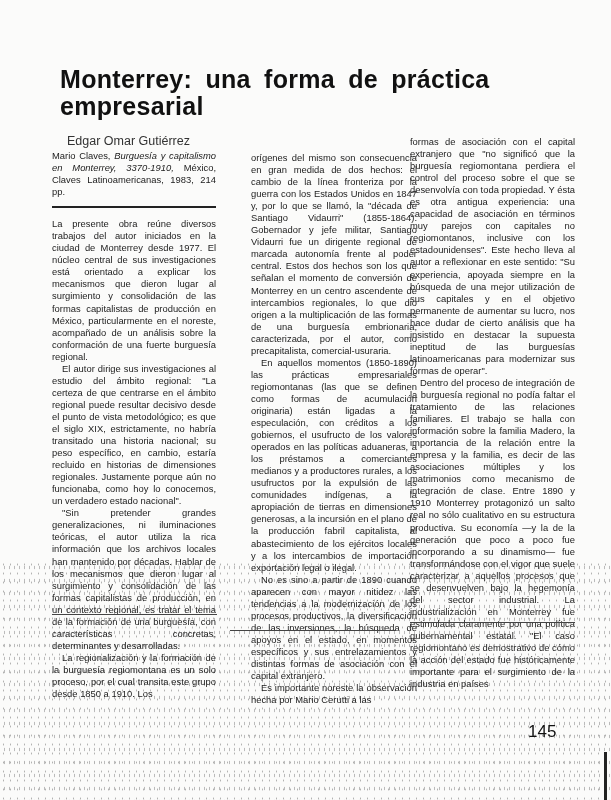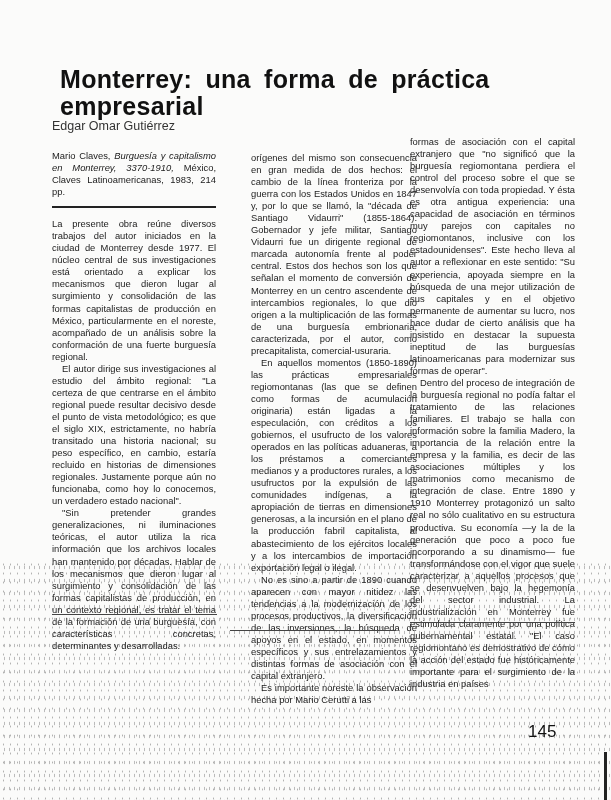--- a/index.html
+++ b/index.html
@@ -19,21 +19,21 @@
     background-position: 0 0, 3px 4px, 2px 1px;
     opacity: 0.55;
   }
   .title {
     position: absolute; left: 52px; top: 58px; width: 470px;
     font-size: 25px; font-weight: bold; line-height: 27px; color: #111;
     letter-spacing: 0.3px; margin: 8px; word-spacing: 6px;
   }
   .author {
     position: absolute; left: 52px; top: 119px;
-    font-size: 12.5px; color: #333; margin: 0;
+    font-size: 12.5px; color: #333; margin: 15px;
   }
   .col {
     position: absolute; font-size: 9.4px; line-height: 12.05px;
     text-align: justify; color: #222;
   }
   .col p { margin: 0; }
   .col .indent { text-indent: 10px; }
   .col1 { left: 52px; top: 150px; width: 164px; }
   .col2 { left: 230px; top: 152px; width: 166px; margin-left: 21px; }
   .col3 { left: 410px; top: 136px; width: 165px; }
@@ -63,20 +63,21 @@
 <div class="col col1">
   <p class="ref">
     <span>Mario Claves,</span>
     <span class="book">Burguesía y capitalismo en Monterrey, 3370-1910,</span>
     <span>México, Claves Latinoamericanas, 1983, 214 pp.</span>
   </p>
   <div class="rule"></div>
   <p>La presente obra reúne diversos trabajos del autor iniciados en la ciudad de Monterrey desde 1977. El núcleo central de sus investigaciones está orientado a explicar los mecanismos que dieron lugar al surgimiento y consolidación de las formas capitalistas de producción en México, particularmente en el noreste, acompañado de un análisis sobre la conformación de una fuerte burguesía regional.</p>
   <p class="indent">El autor dirige sus investigaciones al estudio del ámbito regional: "La certeza de que centrarse en el ámbito regional puede resultar decisivo desde el punto de vista metodológico; es que el siglo XIX, estrictamente, no habría transitado una historia nacional; su peso específico, en cambio, estaría recluido en historias de dimensiones regionales. Justamente porque aún no funcionaba, como hoy lo conocemos, un verdadero estado nacional".</p>
   <p class="indent">"Sin pretender grandes generalizaciones, ni iluminaciones teóricas, el autor utiliza la rica información que los archivos locales han mantenido por décadas. Hablar de los mecanismos que dieron lugar al surgimiento y consolidación de las formas capitalistas de producción, en un contexto regional, es tratar el tema de la formación de una burguesía, con características concretas, determinantes y desarrolladas.</p>
+  <p class="indent">La regionalización y la formación de la burguesía regiomontana es un solo proceso, por el cual transita este grupo desde 1850 a 1910. Los</p>
 </div>
 
 <div class="col col2">
   <p>orígenes del mismo son consecuencia en gran medida de dos hechos: el cambio de la línea fronteriza por la guerra con los Estados Unidos en 1847 y, por lo que se llamó, la "década de Santiago Vidaurri" (1855-1864). Gobernador y jefe militar, Santiago Vidaurri fue un dirigente regional de marcada autonomía frente al poder central. Estos dos hechos son los que señalan el momento de conversión de Monterrey en un centro ascendente de intercambios regionales, lo que dio origen a la multiplicación de las formas de una burguesía embrionaria; caracterizada, por el autor, como precapitalista, comercial-usuraria.</p>
   <p class="indent">En aquellos momentos (1850-1890) las prácticas empresariales regiomontanas (las que se definen como formas de acumulación originaria) están ligadas a la especulación, con créditos a los gobiernos, el usufructo de los valores operados en las políticas aduaneras, a los préstamos a comerciantes medianos y a productores rurales, a los usufructos por la expulsión de las comunidades indígenas, a la apropiación de tierras en dimensiones generosas, a la incursión en el plano de la producción fabril capitalista, al abastecimiento de los ejércitos locales y a los intercambios de importación exportación legal o ilegal.</p>
   <p class="indent">No es sino a partir de 1890 cuando aparecen con mayor nitidez las tendencias a la modernización de los procesos productivos, la diversificación de las inversiones, la búsqueda de apoyos en el estado, en momentos específicos y sus entrelazamientos y distintas formas de asociación con el capital extranjero.</p>
   <p class="indent">Es importante noreste la observación hecha por Mario Cerutti a las</p>
 </div>
 
 <div class="col col3">

